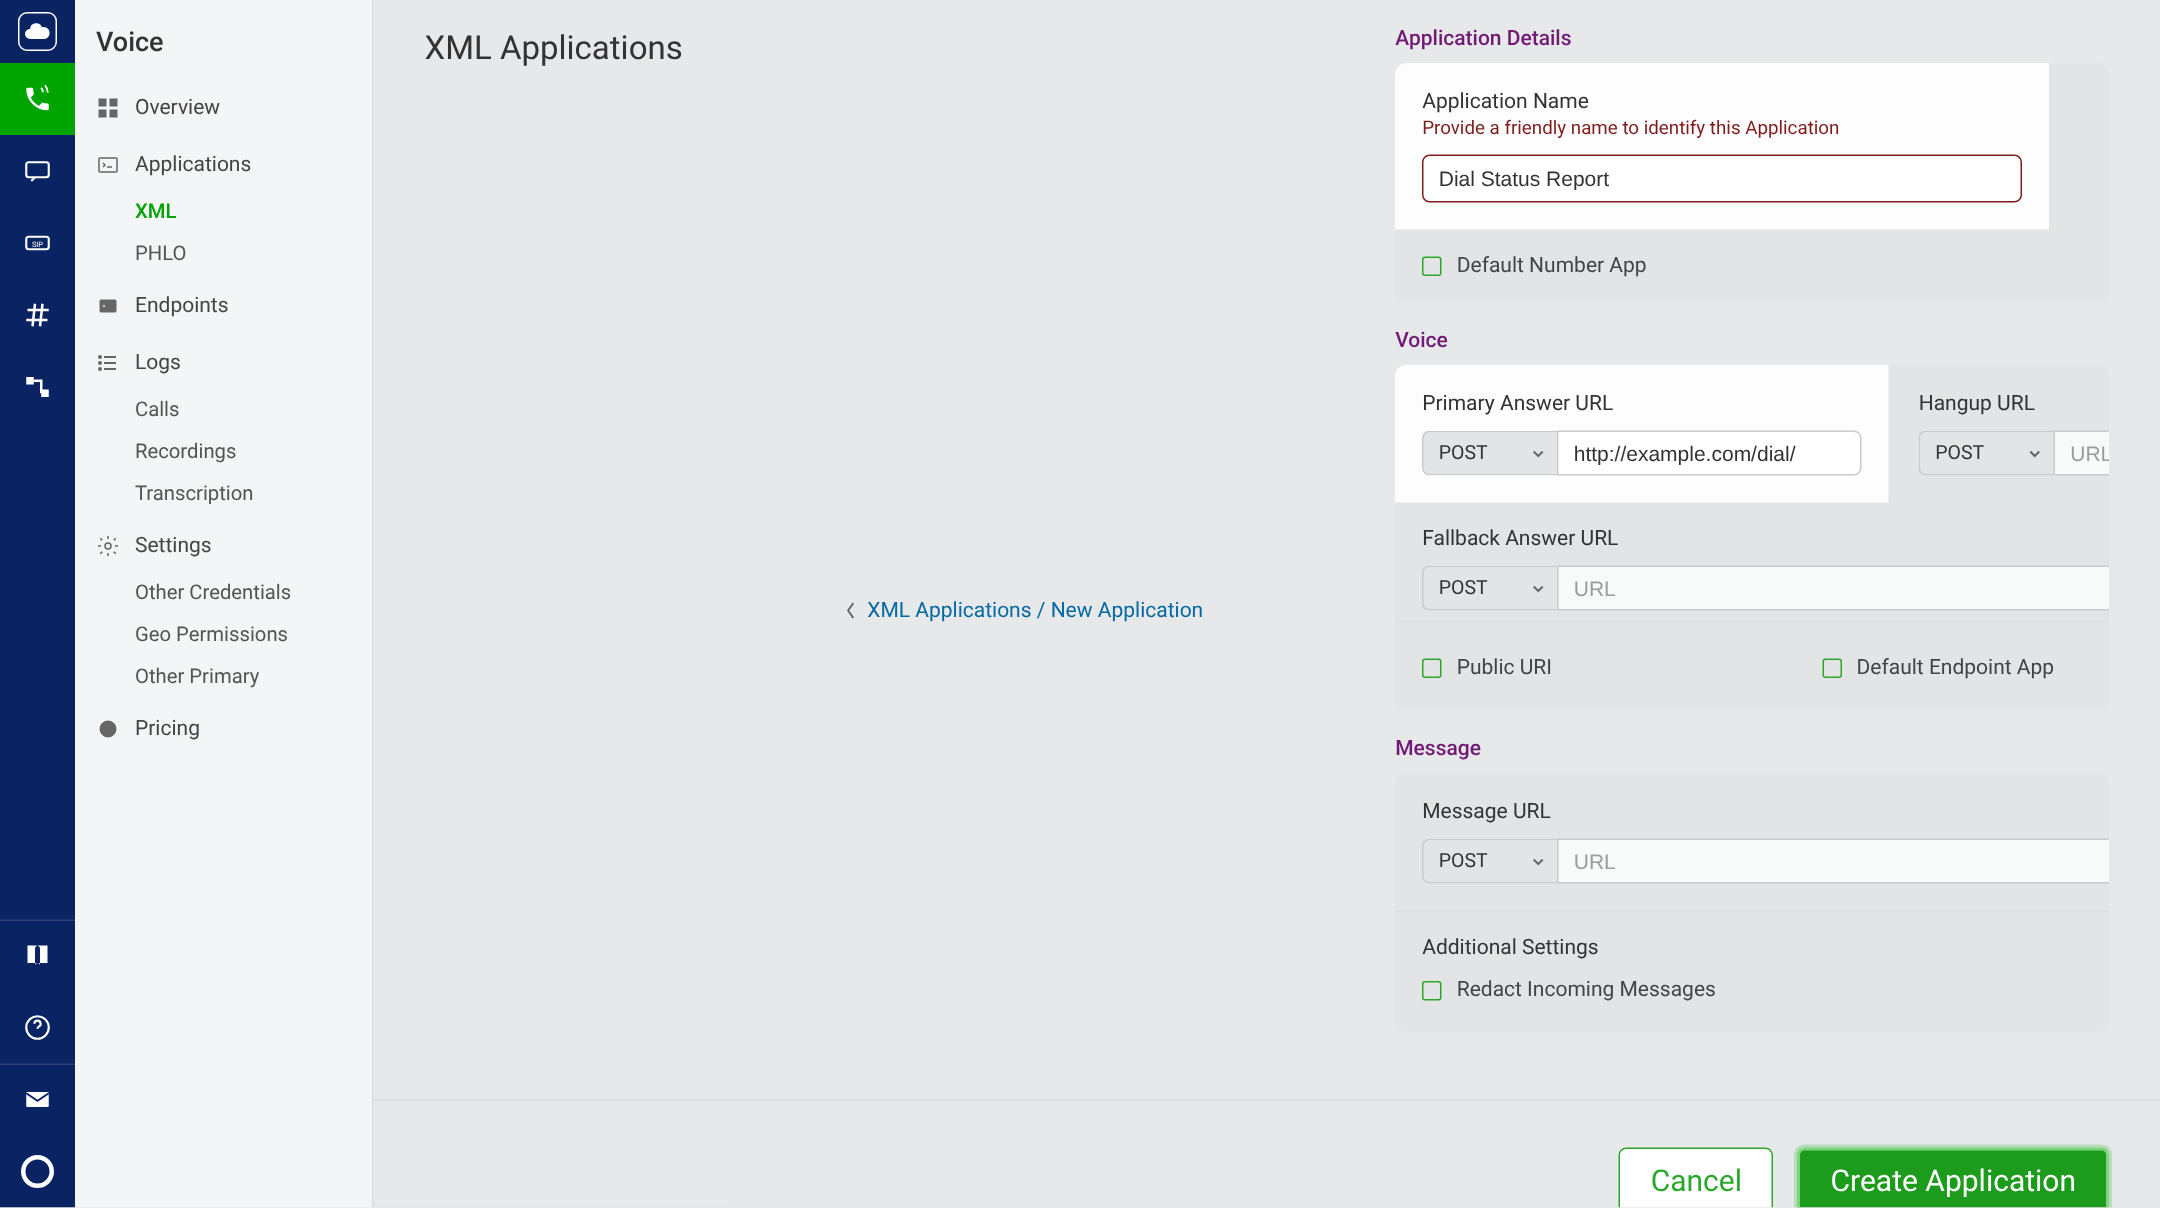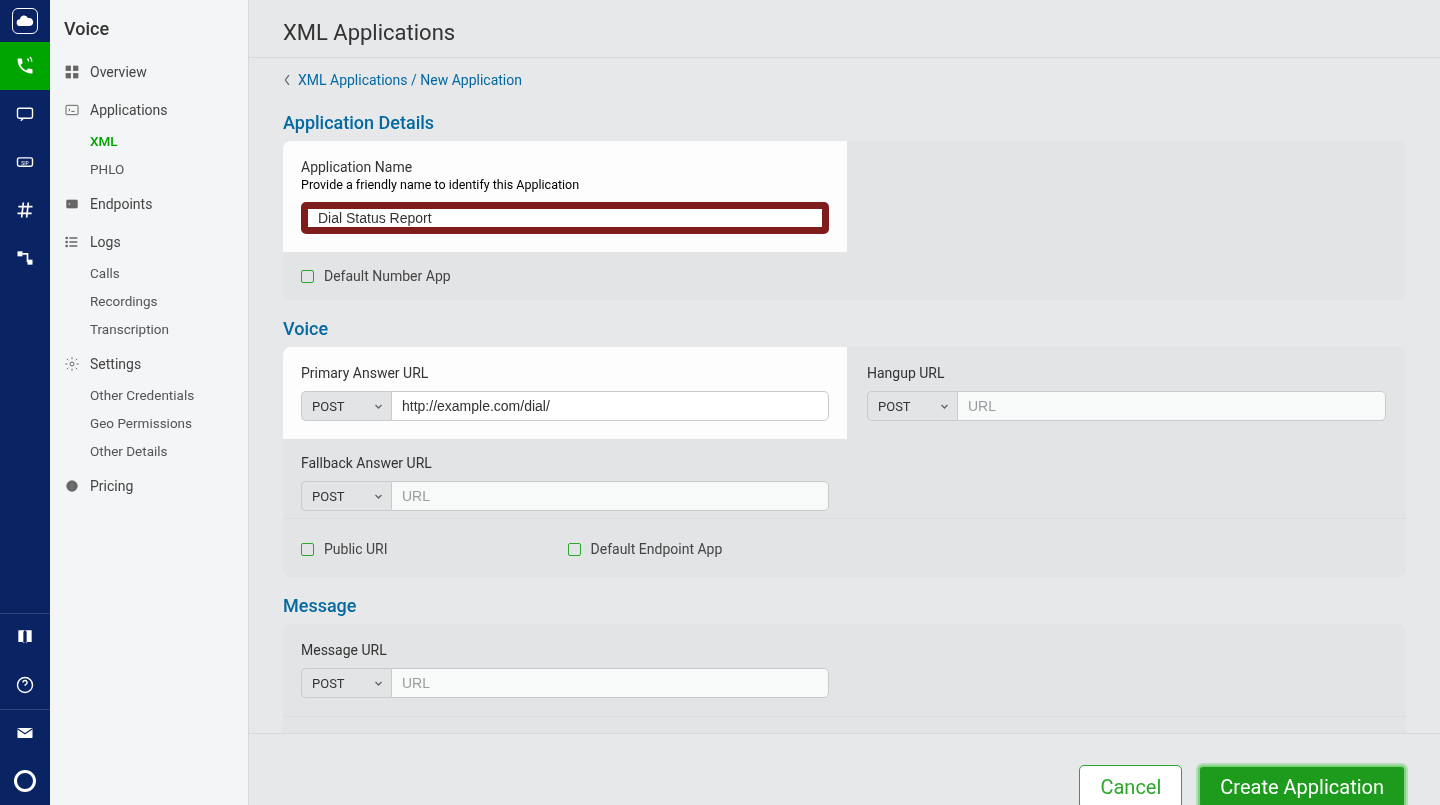--- a/index.html
+++ b/index.html
@@ -88,23 +88,24 @@
     font-size: 13.5px;
     color: #535455;
     cursor: pointer;
   }
   .nav-sub.active { color: #00a400; font-weight: 500; }
 
   
   .main {
     flex: 1;
     display: flex;
-    flex-direction: column;
+    flex-direction: row;
     overflow: hidden;
     position: relative;
+    gap: 40px;
   }
   .page-header {
     padding: 20px 34px 12px 34px;
     border-bottom: 1px solid #d7d9dc;
   }
   .page-title {
     font-size: 22px;
     font-weight: 400;
     color: #333;
   }
@@ -118,22 +119,22 @@
   }
   .breadcrumb-row .chev { width: 9px; height: 14px; }
 
   .scroll-area {
     flex: 1;
     overflow-y: auto;
     padding: 0 34px 100px 34px;
   }
 
   .section-label {
-    font-size: 18px;
-    color: #0369a1;
+    font-size: 14px;
+    color: #701a75;
     margin: 18px 0 8px 0;
     font-weight: 500;
   }
 
   .card {
     background: #e3e4e6;
     border-radius: 8px;
     overflow: hidden;
   }
 
@@ -147,27 +148,27 @@
   .full-voice .top-row .right { display:flex; flex-direction:column; }
 
   .field-label {
     font-size: 14px;
     font-weight: 400;
     color: #333;
     margin-bottom: 2px;
   }
   .field-desc {
     font-size: 12.5px;
-    color: #000000;
+    color: #7f1d1d;
     margin-bottom: 10px;
   }
   input[type="text"].txt {
     width: 100%;
     height: 32px;
-    border: 7px solid #7f1d1d;
+    border: 1px solid #7f1d1d;
     border-radius: 5px;
     padding: 0 10px;
     font-size: 14px;
     background: #fff;
     color: #333;
   }
   input[type="text"].txt::placeholder { color: #9a9c9f; }
 
   .method-url {
     display: flex;
@@ -426,21 +427,21 @@
       <span class="nav-head-icon">
         <svg viewBox="0 0 24 24">
             <circle cx="12" cy="12" r="3" fill="none" stroke="#666" stroke-width="1.5"></circle>
             <path d="M12 2v3M12 19v3M4.2 4.2l2.1 2.1M17.7 17.7l2.1 2.1M2 12h3M19 12h3M4.2 19.8l2.1-2.1M17.7 6.3l2.1-2.1" stroke="#666" stroke-width="1.5"></path>
           </svg>
       </span>
       <span>Settings</span>
     </div>
     <div class="nav-sub">Other Credentials</div>
     <div class="nav-sub">Geo Permissions</div>
-    <div class="nav-sub">Other Details</div>
+    <div class="nav-sub">Other Primary</div>
   </div>
 
   <div class="nav-group">
     <div class="nav-head">
       <span class="nav-head-icon">
         <svg viewBox="0 0 24 24">
             <circle cx="12" cy="12" r="8" fill="#666"></circle>
             <text x="12" y="16" font-size="11" text-anchor="middle" fill="#f4f5f6">$</text>
           </svg>
       </span>

